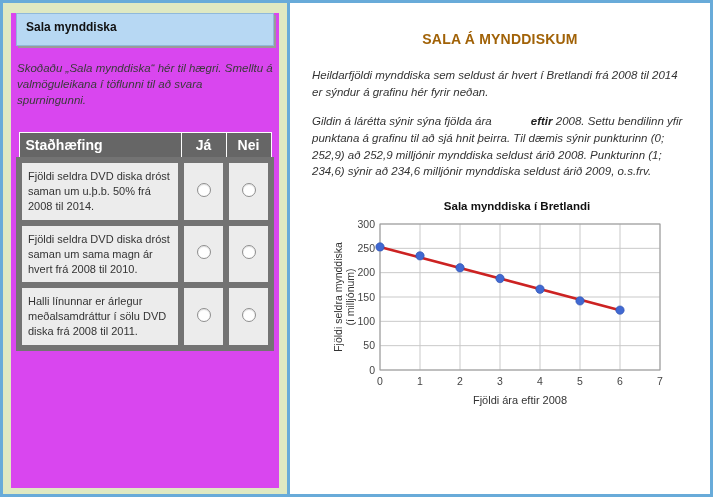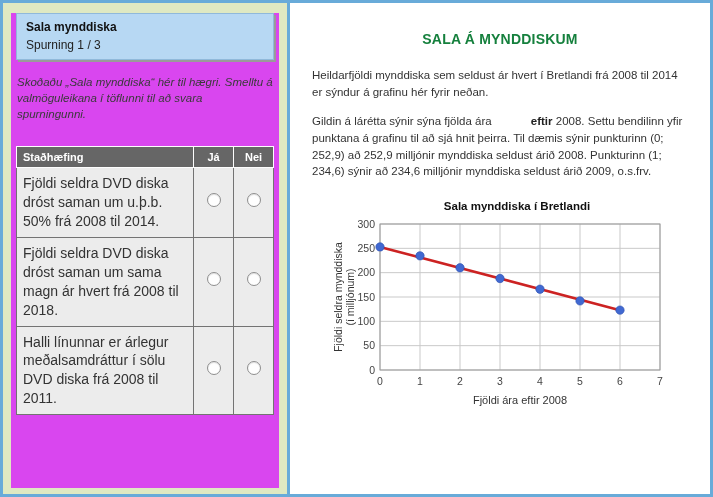--- a/index.html
+++ b/index.html
@@ -9,65 +9,64 @@
   .left-outer{box-sizing:border-box;width:287px;flex:0 0 287px;background:#dfe9c2;border-right:3px solid #68abd9;padding:8px;}
   .left-inner{box-sizing:border-box;height:100%;background:#d946ef;padding:0 4px;}
   .qheader{box-sizing:border-box;margin:2px 1px 14px 1px;background:#b7d8f3;border:1px solid #90b9da;box-shadow:2px 2px 0 #9a9a9a;padding:6px 9px 7px 9px;}
   .qheader .t1{font-size:12px;font-weight:bold;color:#111;margin-bottom:4px;}
   .qheader .t2{font-size:12px;color:#222;}
   .intro{font-style:italic;color:#3a3a3a;font-size:11.5px;line-height:1.4;margin:0 2px 24px 2px;}
   .question{color:#333;font-size:11.5px;line-height:1.42;margin:0 2px 12px 2px;}
   .question b{color:#222;}
   
   table.stmt{border-collapse:collapse;margin:2px 0 0 1px;border:1px solid #9a9a9a;width:258px;}
-  table.stmt th{background:#666666;color:#fff;font-size:11px;font-weight:bold;text-align:left;padding:4px 6px;border:1px solid #fdfdfd;}
+  table.stmt th{background:#666666;color:#fff;font-size:14px;font-weight:bold;text-align:left;padding:4px 6px;border:1px solid #fdfdfd;}
   table.stmt th.c{text-align:center;padding:4px 5px;}
-  table.stmt td{background:#ececec;color:#333;font-size:14px;line-height:1.35;padding:6px 6px;border:1px solid #737373;vertical-align:middle;}
+  table.stmt td{background:#ececec;color:#333;font-size:11px;line-height:1.35;padding:6px 6px;border:6px solid #737373;vertical-align:middle;}
   table.stmt td.r{text-align:center;width:27px;}
   .radio{display:inline-block;width:12px;height:12px;border:1px solid #8e8e8e;border-radius:50%;background:#fefefe;box-shadow:inset 0 1px 1px rgba(0,0,0,0.12);cursor:pointer;}
   
   .right-panel{flex:1;background:#fff;padding:12px 22px 10px 22px;box-sizing:border-box;overflow:hidden;}
-  .rtitle{text-align:center;font-weight:bold;font-size:14px;color:#15803d;margin:16px 0 20px 0;letter-spacing:.2px;}
-  .rpara{font-size:11.5px;color:#333;line-height:1.45;margin:0 0 13px 0;}
+  .rtitle{text-align:center;font-weight:bold;font-size:14px;color:#a16207;margin:16px 0 20px 0;letter-spacing:.2px;}
+  .rpara{font-size:11.5px;color:#333;line-height:1.45;margin:0 0 13px 0;font-style:italic;}
   .rpara b{color:#222;margin-left:36px;}
   
   .chart-wrap{width:340px;margin:20px auto 0 auto;}
   .chart-title{font-size:11.5px;font-weight:bold;color:#111;text-align:center;padding-left:34px;margin-bottom:4px;}
   svg text{font-family:"Liberation Sans","DejaVu Sans",sans-serif;}
 </style>
 </head>
 <body>
 
 <div class="frame">
 
   <div class="left-outer">
     <div class="left-inner">
 
       <div class="qheader">
         <div class="t1">Sala mynddiska</div>
-        <div class="t2">Spurning 1 / 3</div>
       </div>
 
       <p class="intro">Skoðaðu „Sala mynddiska“ hér til hægri. Smelltu á valmöguleikana í töflunni til að svara spurningunni.</p>
 
 
       <table class="stmt">
         <tbody>
             <tr>
           <th>Staðhæfing</th>
           <th class="c">Já</th>
           <th class="c">Nei</th>
         </tr>
         <tr>
           <td>Fjöldi seldra DVD diska dróst saman um u.þ.b. 50% frá 2008 til 2014.</td>
           <td class="r"><span class="radio"></span></td>
           <td class="r"><span class="radio"></span></td>
         </tr>
         <tr>
-          <td>Fjöldi seldra DVD diska dróst saman um sama magn ár hvert frá 2008 til 2018.</td>
+          <td>Fjöldi seldra DVD diska dróst saman um sama magn ár hvert frá 2008 til 2010.</td>
           <td class="r"><span class="radio"></span></td>
           <td class="r"><span class="radio"></span></td>
         </tr>
         <tr>
           <td>Halli línunnar er árlegur meðalsamdráttur í sölu DVD diska frá 2008 til 2011.</td>
           <td class="r"><span class="radio"></span></td>
           <td class="r"><span class="radio"></span></td>
         </tr>
       </tbody>
         </table>

